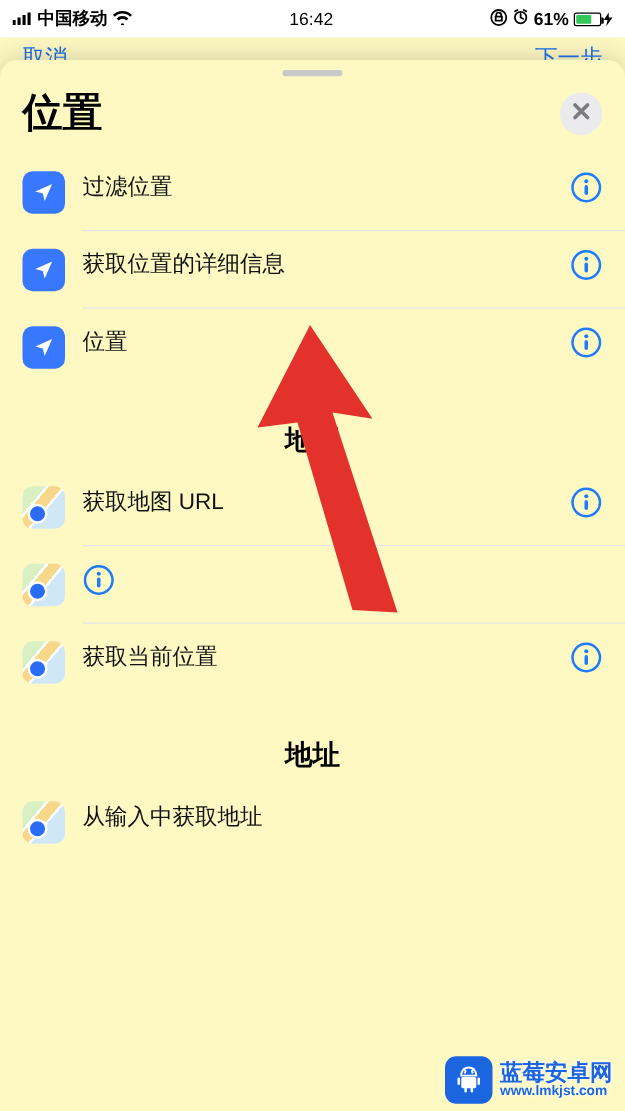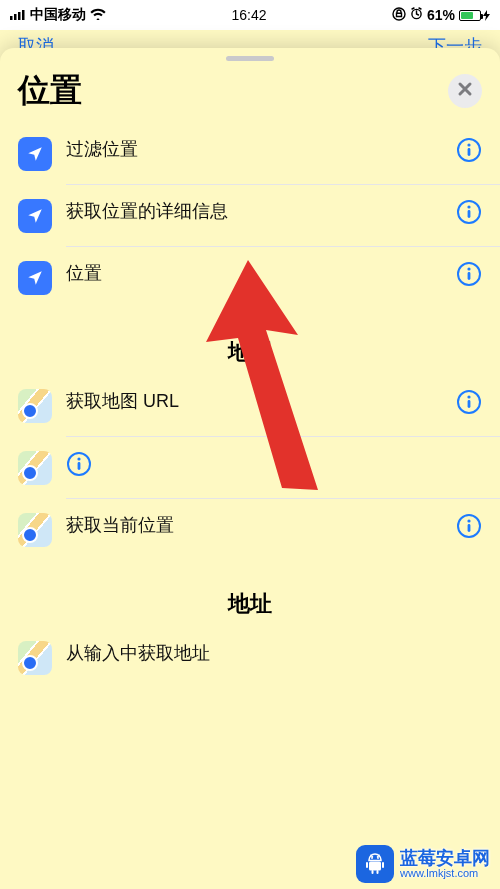--- a/index.html
+++ b/index.html
@@ -103,21 +103,21 @@
       display:flex;align-items:center;gap:6px;
       color:#1b66e0;font-weight:700;font-size:18px;
       text-shadow:0 0 3px #fff,0 0 3px #fff;
     }
     .wm-badge{
       width:38px;height:38px;border-radius:9px;background:#1b66e0;
       display:flex;align-items:center;justify-content:center;
     }
     .wm-badge svg{width:24px;height:24px;fill:#fff;}
     .wm-text{display:flex;flex-direction:column;line-height:1.05;}
-    .wm-sub{font-size:11px;font-weight:400;color:#1b66e0;}
+    .wm-sub{font-size:11px;font-weight:700;color:#1b66e0;}
   </style>
 </head>
 <body>
 
 <div class="status-bar">
   <div class="sb-left">
     <span>
       <svg width="16" height="11" viewBox="0 0 16 11">
           <rect x="0" y="7" width="2.5" height="4" fill="#000"></rect>
           <rect x="4" y="5" width="2.5" height="6" fill="#000"></rect>

